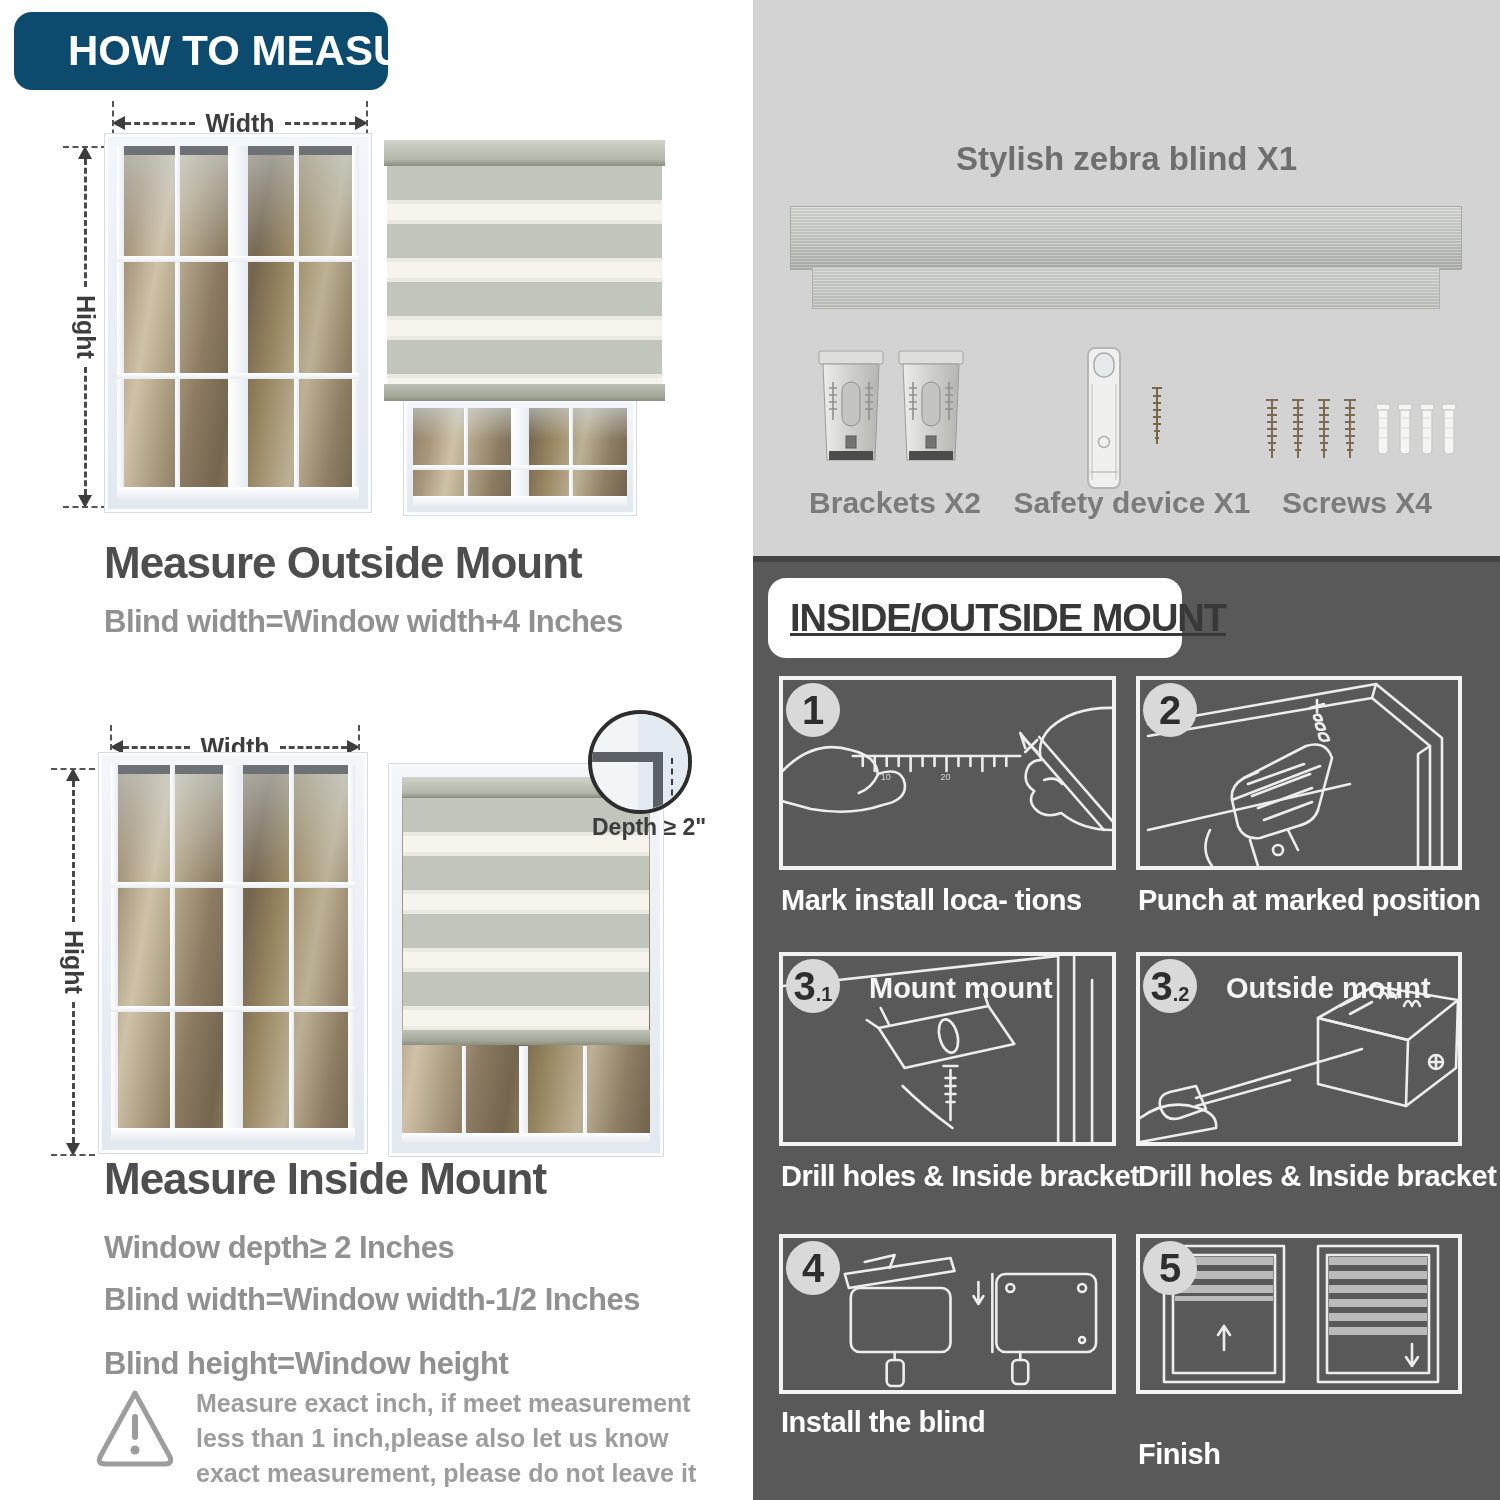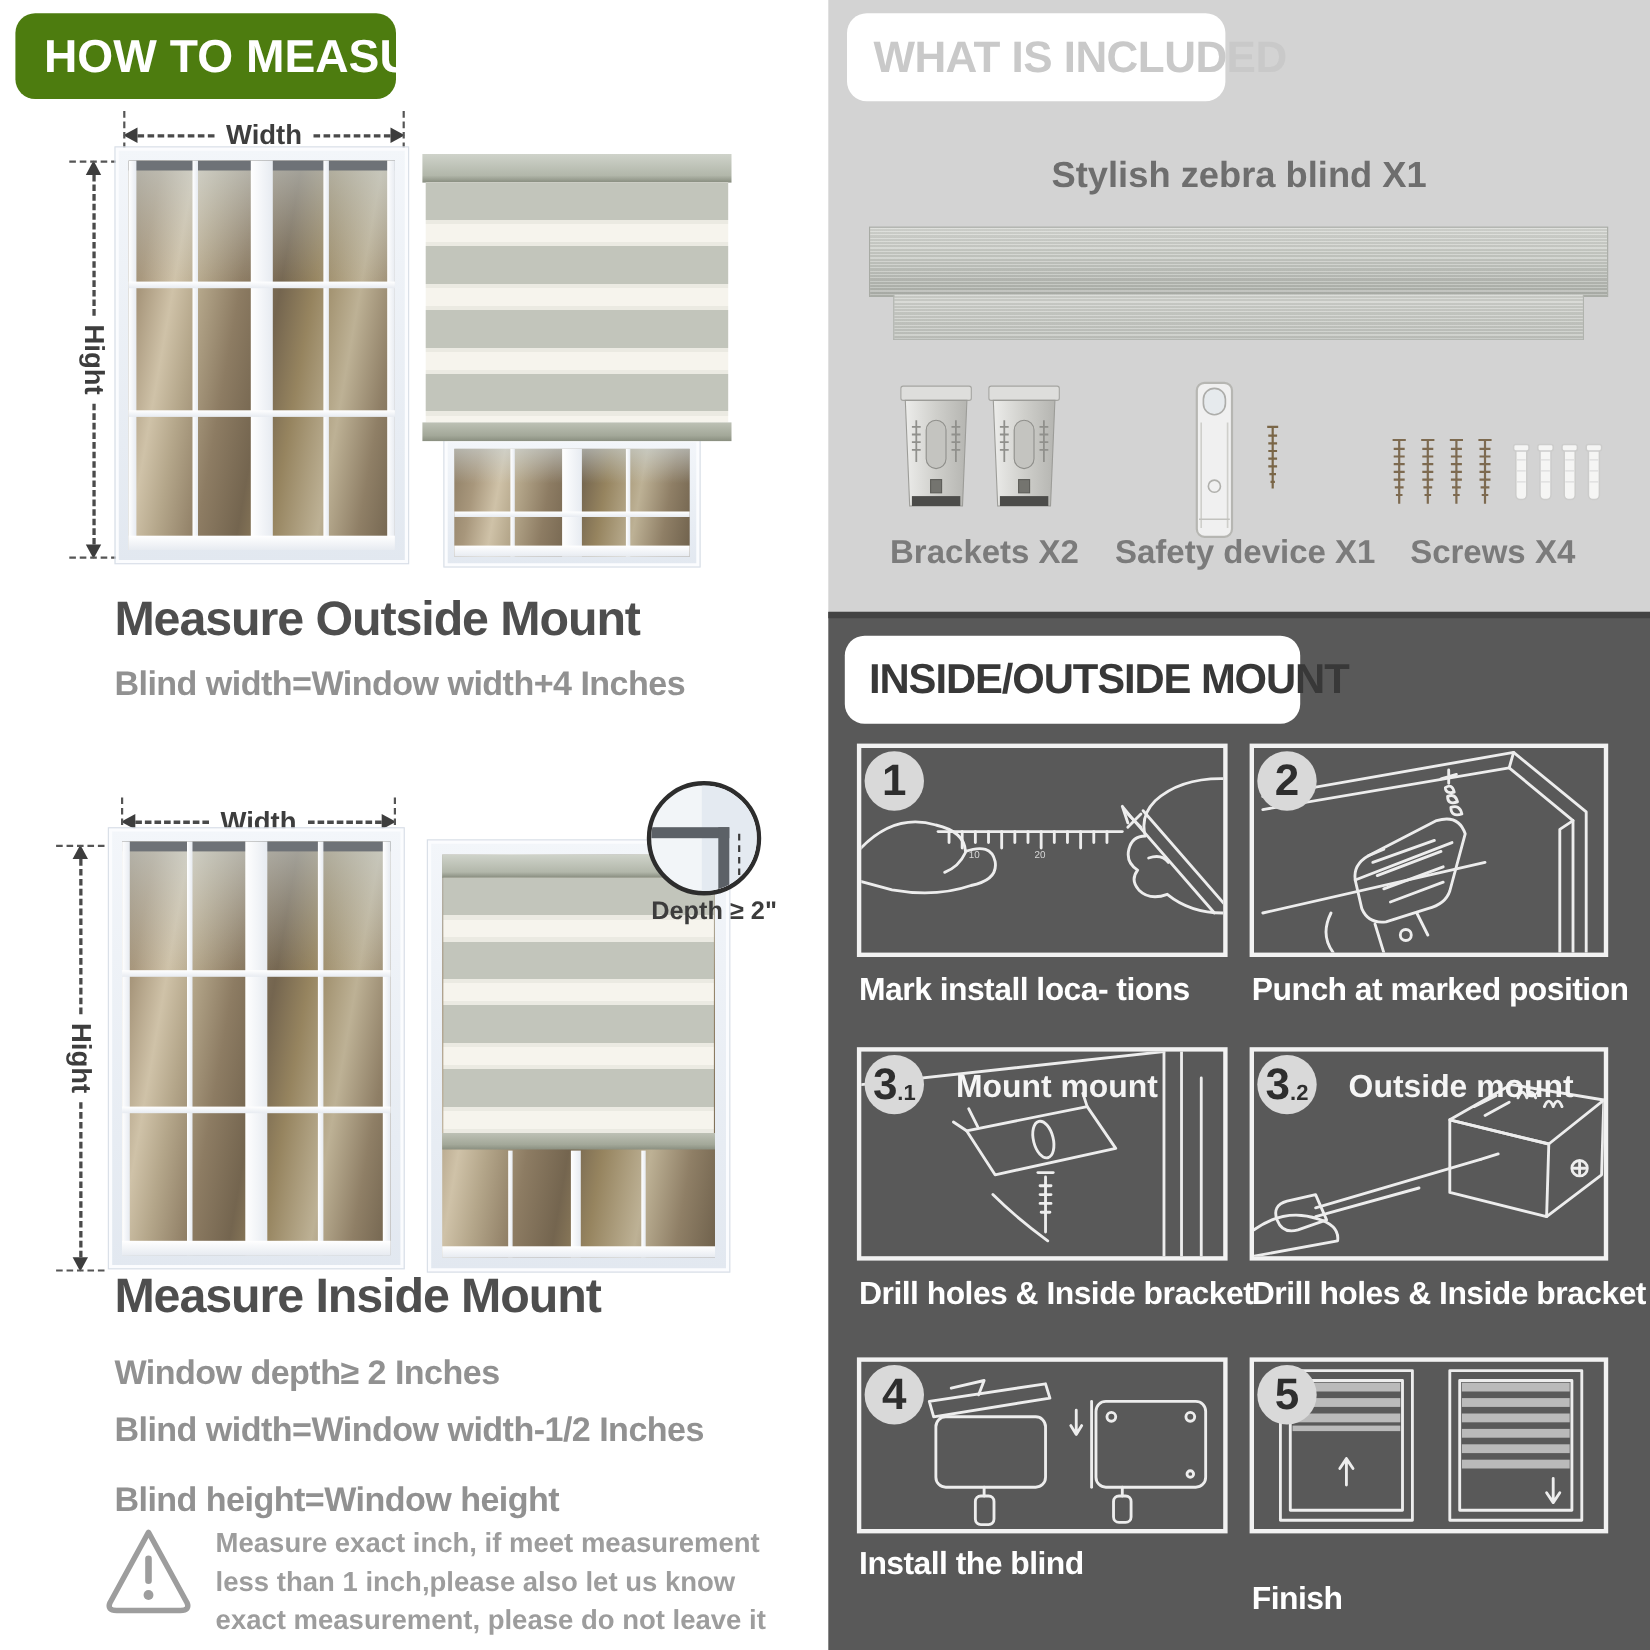--- a/index.html
+++ b/index.html
@@ -2,21 +2,21 @@
 <html><head>
 <meta charset="utf-8">
 <style>
   html,body{margin:0;padding:0;background:#fff;}
   #canvas{position:relative;width:1500px;height:1500px;overflow:hidden;
           font-family:"Liberation Sans",sans-serif;background:#ffffff;}
   .abs{position:absolute;}
 
   
   .banner{position:absolute;border-radius:18px;display:flex;align-items:center;}
-  .banner-gray{background:#4d7c0f;}
+  .banner-gray{background:#0c4a6e;padding-left:28px;}
   .banner-white{background:#ffffff;}
   .banner-text{font-weight:bold;letter-spacing:0px;white-space:nowrap;}
 
   
   .window{position:absolute;background:linear-gradient(180deg,#f3f6fa,#e2e8f0);
           border:1px solid #d6dde6;box-shadow:inset 0 0 0 3px #fbfcfe;}
   .glass{position:absolute;inset:12px;
          background:linear-gradient(180deg,rgba(208,219,224,.55) 0%,rgba(208,219,224,0) 32%),
          linear-gradient(100deg,#8f7f66 0%,#a8977c 10%,#cfc2a8 20%,#b4a68a 28%,#8d7c63 40%,#74654f 52%,#96845f 62%,#bdb195 76%,#8f7f66 88%,#6f614c 100%);}
   .shade-top{position:absolute;left:12px;right:12px;top:12px;height:9px;background:#6e7277;}
@@ -228,23 +228,20 @@
     <svg viewBox="0 0 86 86" width="86" height="86">
       <path d="M43 9 L78 73 Q81 80 72 80 L14 80 Q5 80 8 73 Z" fill="none" stroke="#9d9d9d" stroke-width="5" stroke-linejoin="round"></path>
       <rect x="40" y="30" width="6" height="26" rx="3" fill="#9d9d9d"></rect>
       <circle cx="43" cy="66" r="4.5" fill="#9d9d9d"></circle>
     </svg>
   </div>
   <div class="note-text" style="left:196px;top:1386px;width:505px;">Measure exact inch, if meet measurement less than 1 inch,please also let us know exact measurement, please do not leave it</div>
 
   <div class="sect-light"></div>
 
-  <div class="banner banner-white" style="left:770px;top:12px;width:344px;height:80px;">
-    <div class="banner-text" style="font-size:40px;color:#c9c9c9;padding-left:24px;letter-spacing:-0.5px;">WHAT IS INCLUDED</div>
-  </div>
 
   <div class="abs" style="left:753px;top:140px;width:747px;text-align:center;font-size:33px;font-weight:bold;color:#6e6e6e;">Stylish zebra blind X1</div>
 
   <div class="headrail-main"></div>
   <div class="headrail-ext"></div>
 
   <div class="abs" style="left:818px;top:348px;display:flex;gap:14px;">
     <svg width="66" height="126" viewBox="0 0 66 126">
       <rect x="1" y="3" width="64" height="13" rx="2" fill="#dededc" stroke="#a5a5a1"></rect>
       <path d="M5 16 L61 16 L57 112 L9 112 Z" fill="url(#metal)" stroke="#9c9c98"></path>
@@ -308,21 +305,21 @@
           <path d="M121 24 h8 M121 34 h8 M121 44 h8 M143 24 h8 M143 34 h8 M143 44 h8 M165 24 h8 M165 34 h8 M165 44 h8 M187 24 h8 M187 34 h8 M187 44 h8"></path>
         </g>
       </g>
     </svg>
   </div>
   <div class="item-label" style="left:1252px;top:486px;width:210px;">Screws X4</div>
 
   <div class="sect-dark"></div>
 
   <div class="banner banner-white" style="left:768px;top:578px;width:414px;height:80px;">
-    <div class="banner-text" style="font-size:38px;color:#383838;padding-left:22px;letter-spacing:-1px;">INSIDE/OUTSIDE MOUNT</div>
+    <div class="banner-text" style="font-size:38px;color:#383838;padding-left:22px;letter-spacing:-1px;text-decoration:underline;">INSIDE/OUTSIDE MOUNT</div>
   </div>
 
   <div class="panel" style="left:779px;top:676px;width:337px;height:194px;">
     <svg viewBox="0 0 330 186" preserveAspectRatio="none">
       <g class="line-art">
         <path d="M-5 96 Q28 58 68 70 Q94 76 95 94 Q118 86 122 103 Q125 120 100 125 Q68 136 28 129 L-5 120"></path>
         <path d="M95 95 Q89 108 76 113"></path>
         <path d="M70 76 L238 76"></path>
         <path d="M80 76 v10 M92 76 v15 M104 76 v10 M116 76 v10 M128 76 v15 M140 76 v10 M152 76 v10 M164 76 v15 M176 76 v10 M188 76 v10 M200 76 v15 M212 76 v10 M224 76 v10"></path>
         <path d="M243 60 l12 12 M255 60 l-12 12"></path>

